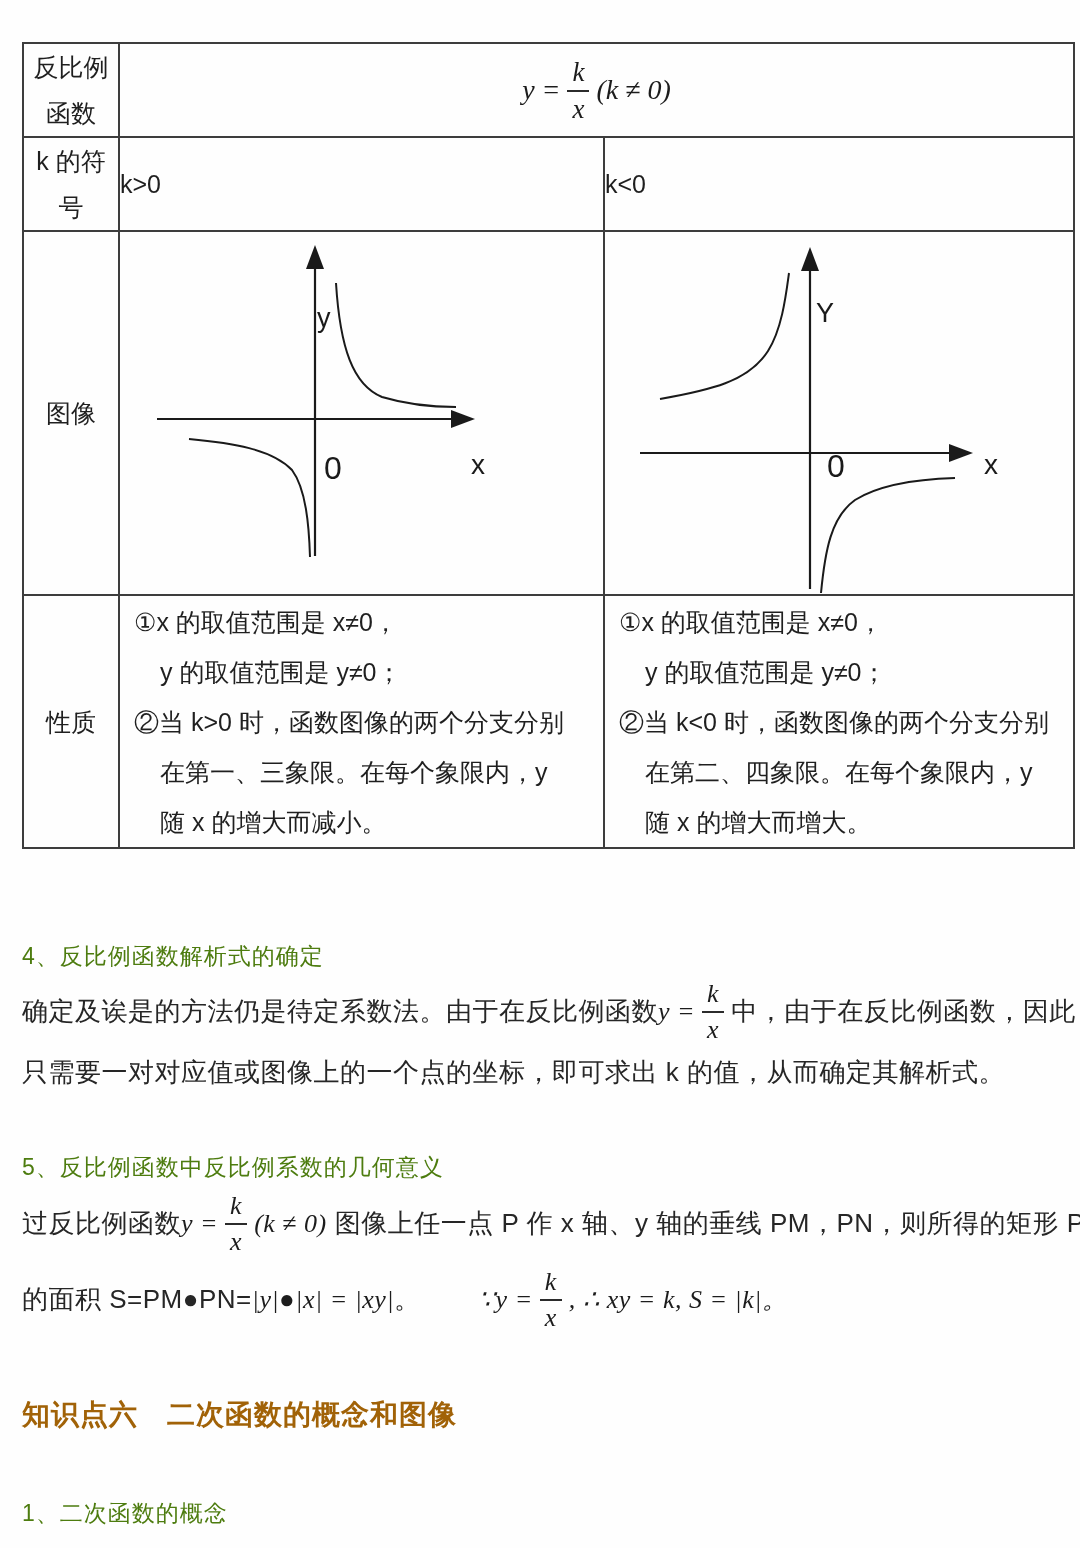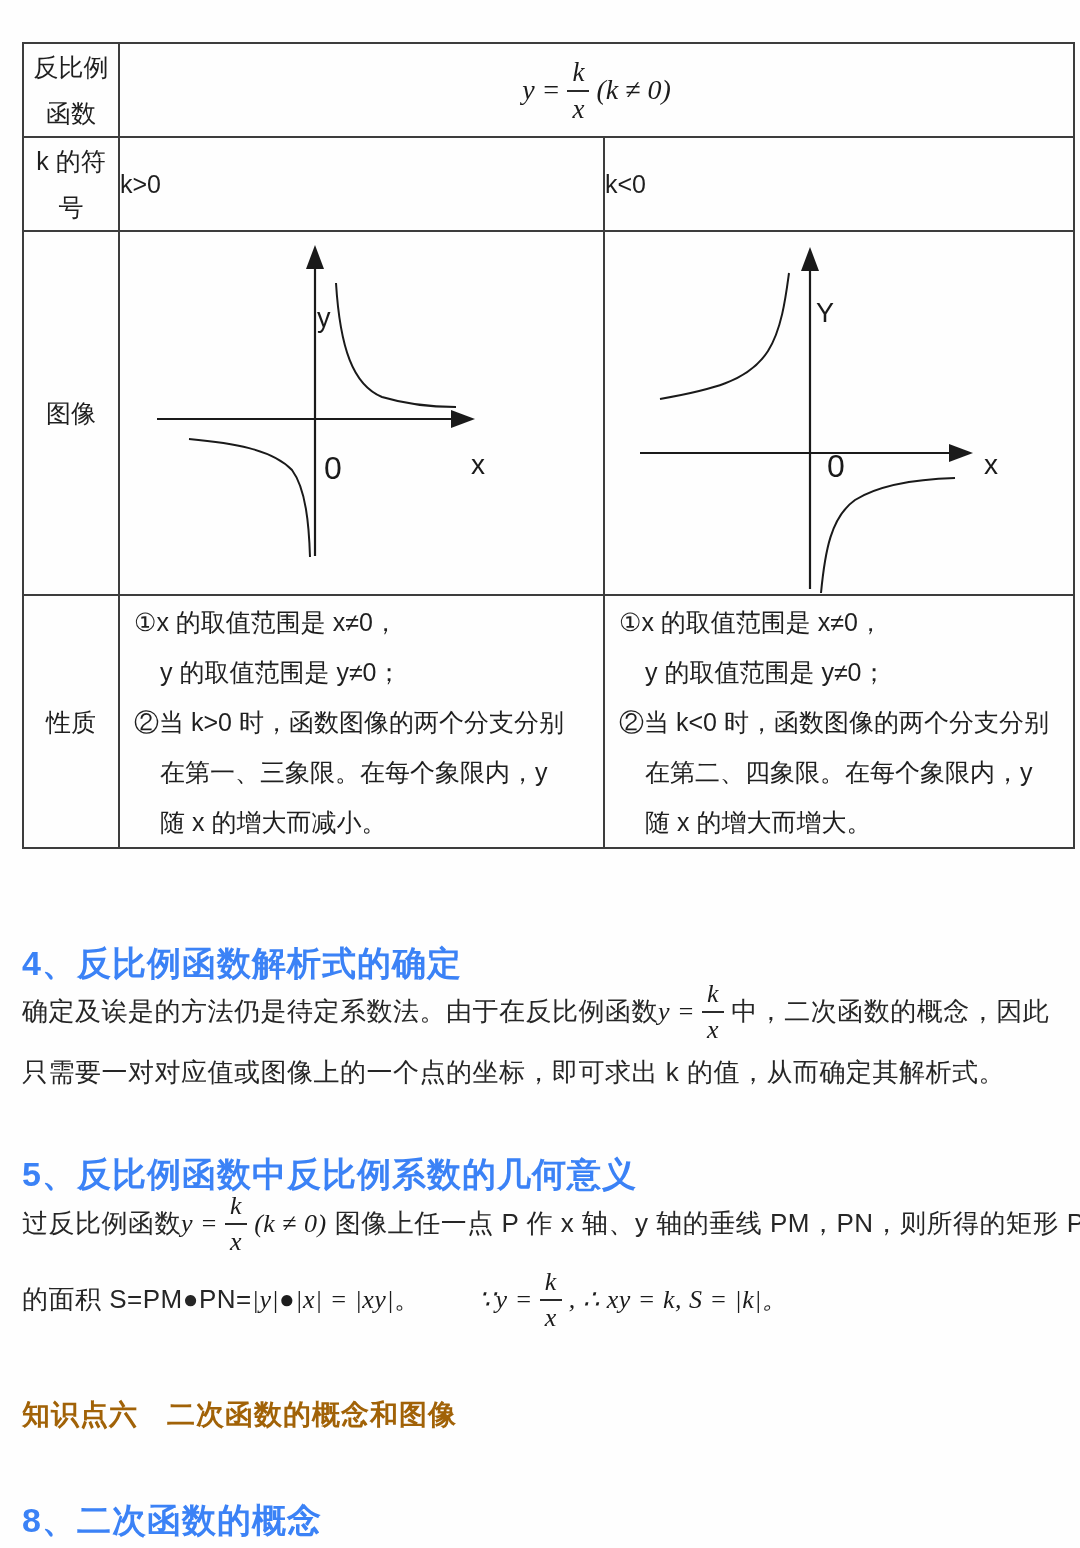--- a/index.html
+++ b/index.html
@@ -42,21 +42,21 @@
   .ah{fill:#1a1a1a;stroke:none;}
   .gl{font-family:"Liberation Sans",sans-serif;fill:#1a1a1a;}
 
   
   .props{vertical-align:top;}
   .props .pline{font-size:25px;line-height:50px;padding-left:14px;white-space:nowrap;}
   .props .ind{padding-left:40px;}
 
   
   .abs{position:absolute;left:22px;}
-  .h-red{color:#3b82f6;font-weight:bold;font-size:34px;letter-spacing:1px;}
+  .h-red{color:#4d7c0f;font-weight:normal;font-size:23px;letter-spacing:1px;}
   .h-blue{color:#a16207;font-weight:bold;font-size:28px;letter-spacing:1px;}
   .body-line{font-size:26px;color:#262626;letter-spacing:0.5px;white-space:nowrap;}
   .flexline{display:flex;align-items:center;white-space:nowrap;}
   .gap{margin-left:58px;}
 </style>
 </head>
 <body>
 
 <div class="page">
 
@@ -148,21 +148,21 @@
 
   <div class="abs h-red" style="top:941px">4、反比例函数解析式的确定</div>
 
   <div class="abs flexline body-line" style="top:980px">
     <span>确定及诶是的方法仍是待定系数法。由于在反比例函数</span>
     <span class="math">y =</span>
     <span class="frac">
       <span class="fn-num">k</span>
       <span class="fn-den">x</span>
     </span>
-    <span>中，二次函数的概念，因此</span>
+    <span>中，由于在反比例函数，因此</span>
   </div>
 
   <div class="abs body-line" style="top:1055px">只需要一对对应值或图像上的一个点的坐标，即可求出 k 的值，从而确定其解析式。</div>
 
   <div class="abs h-red" style="top:1152px">5、反比例函数中反比例系数的几何意义</div>
 
   <div class="abs flexline body-line" style="top:1192px">
     <span>过反比例函数</span>
     <span class="math">y =</span>
     <span class="frac">
@@ -181,15 +181,15 @@
     <span class="math">y =</span>
     <span class="frac">
       <span class="fn-num">k</span>
       <span class="fn-den">x</span>
     </span>
     <span class="math">, ∴ xy = k, S = |k|。</span>
   </div>
 
   <div class="abs h-blue" style="top:1396px">知识点六　二次函数的概念和图像</div>
 
-  <div class="abs h-red" style="top:1498px">8、二次函数的概念</div>
+  <div class="abs h-red" style="top:1498px">1、二次函数的概念</div>
 
 </div>
 
 </body></html>

